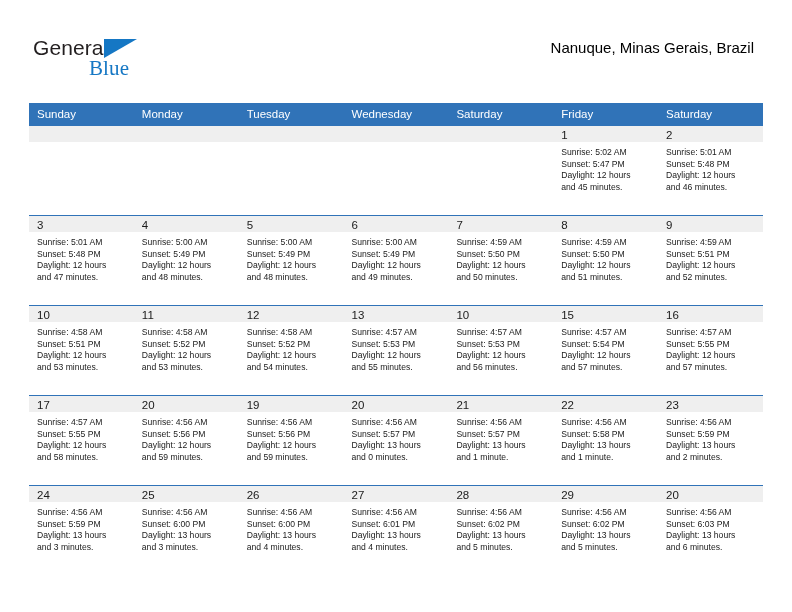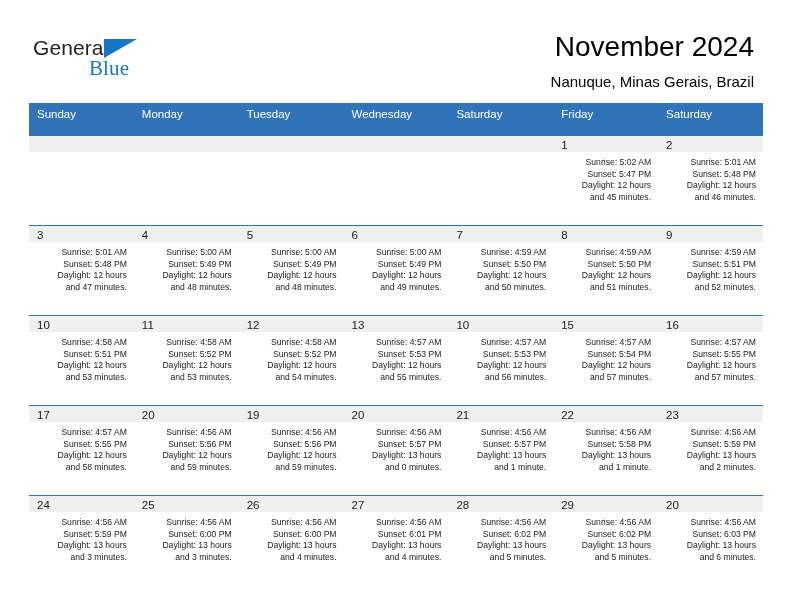--- a/index.html
+++ b/index.html
@@ -95,21 +95,21 @@
     border-collapse: collapse;
     table-layout: fixed;
   }
 
   .calendar th {
     background: #3073b8;
     color: #ffffff;
     font-size: 11.5px;
     font-weight: normal;
     text-align: left;
-    padding: 5px 0 15px 8px;
+    padding: 5px 0 5px 8px;
     height: 12px;
     border: none;
   }
 
   .week-row {
     height: 90px;
   }
 
   .calendar td {
     vertical-align: top;
@@ -136,21 +136,20 @@
   }
   .week-row.has-rule .daynum-band {
     border-top: 1.6px solid #3073b8;
   }
 
   .cell-details {
     padding: 5px 7px 0 8px;
     font-size: 8.6px;
     line-height: 11.6px;
     color: #1a1a1a;
-    text-align: right;
   }
   .cell-details div {
     white-space: nowrap;
   }
 
   .cell-empty .daynum-band {
     background: #efefef;
   }
 </style>
 </head>
@@ -160,21 +159,20 @@
 
   <div class="top-header">
 
     <div class="brand">
       <span class="brand-general">General</span>
       <span class="brand-tri"></span>
       <span class="brand-blue">Blue</span>
     </div>
 
     <div class="title-block">
-      <div class="cal-title">November 2024</div>
       <div class="cal-subtitle">Nanuque, Minas Gerais, Brazil</div>
     </div>
 
   </div>
 
   <table class="calendar">
     <thead>
       <tr>
         <th>Sunday</th>
         <th>Monday</th>

